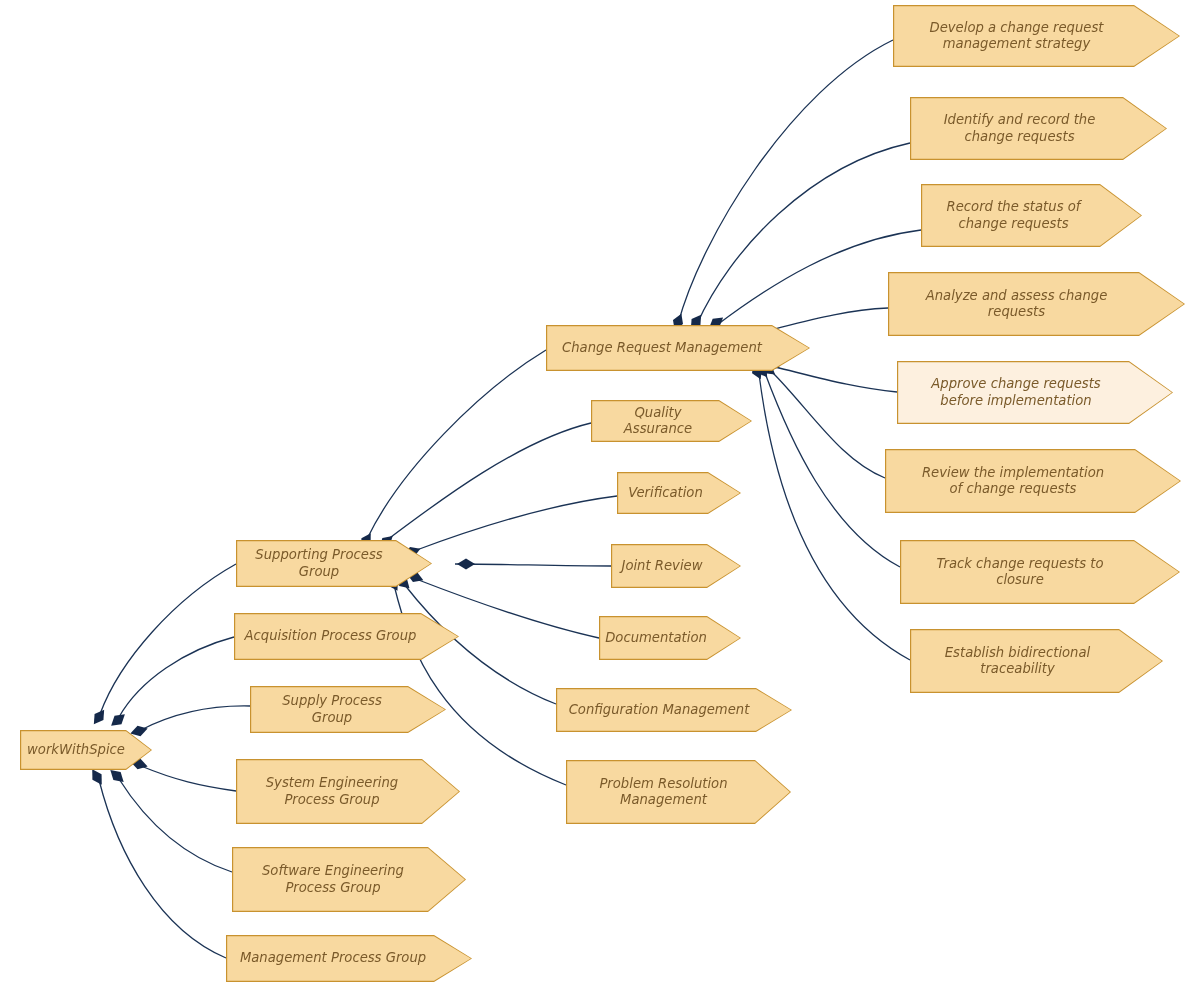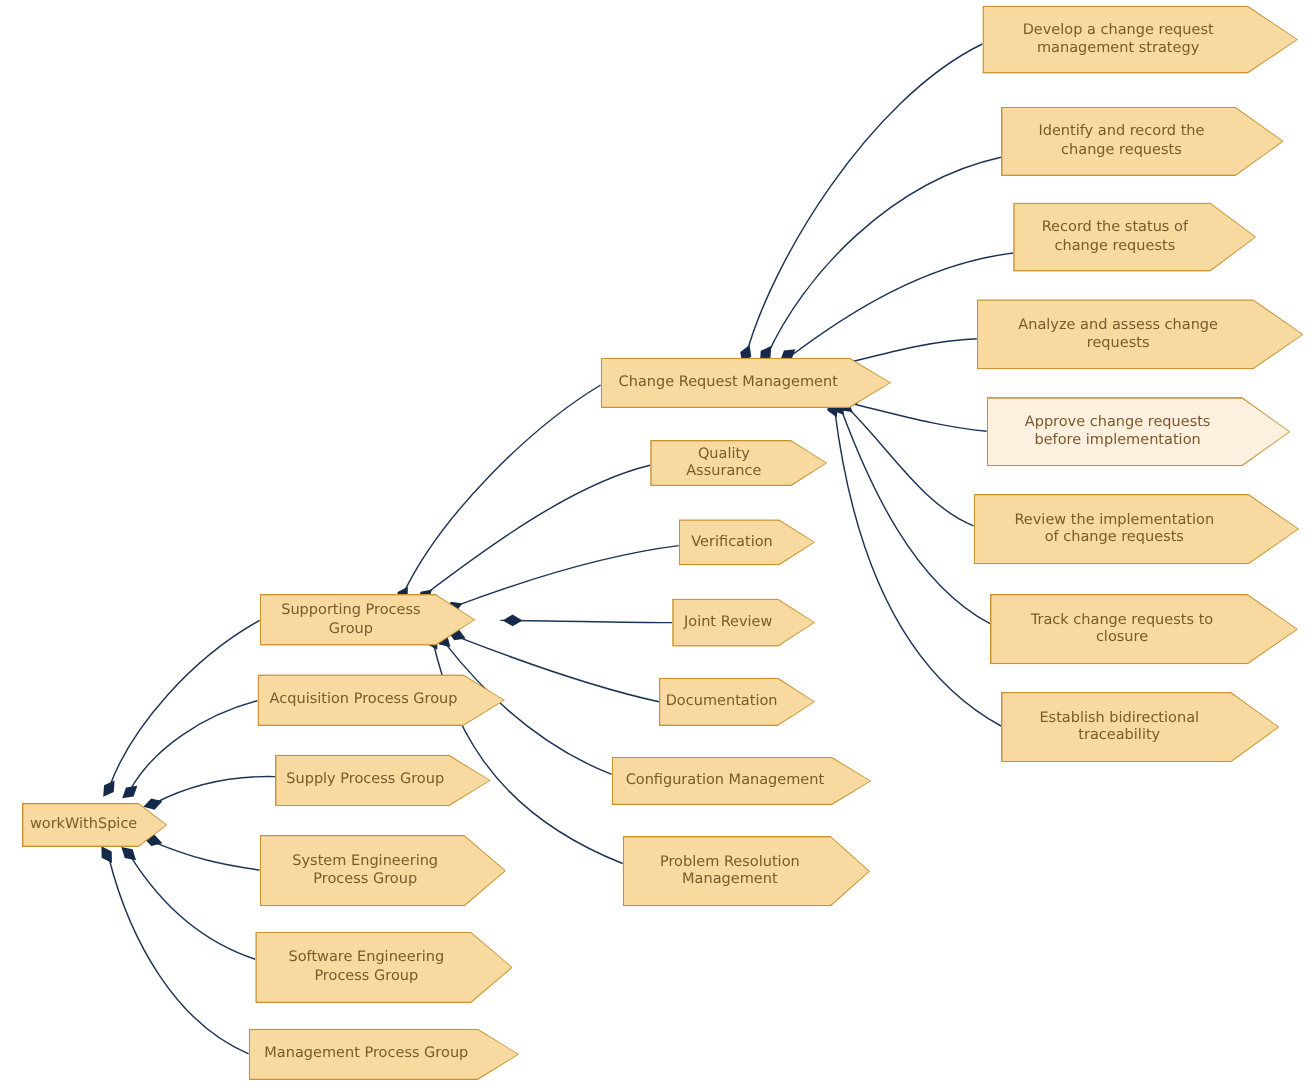--- a/index.html
+++ b/index.html
@@ -45,20 +45,21 @@
     font-size: 13.2px;
     color: #7a5a2a;
     white-space: pre-line;
     padding-left: 10px;
     padding-right: 34px;
     -webkit-font-smoothing: antialiased;
   }
   .node-label {
     display: block;
     white-space: pre-line;
+    font-style: italic;
   }
 </style>
 </head>
 <body>
 
 <div id="diagram-root">
   <svg id="link-layer" viewBox="0 0 1191 989">
       <path d="M 100,714 C 120,660 175,598 236,564" fill="none" stroke="#1b3355" stroke-width="1.3"></path>
       <polygon points="0 -5.4 9 0 0 5.4 -9 0" fill="#15294a" transform="translate(99,717) rotate(-55)"></polygon>
       <path d="M 119,717 C 140,680 185,650 234,637" fill="none" stroke="#1b3355" stroke-width="1.3"></path>

